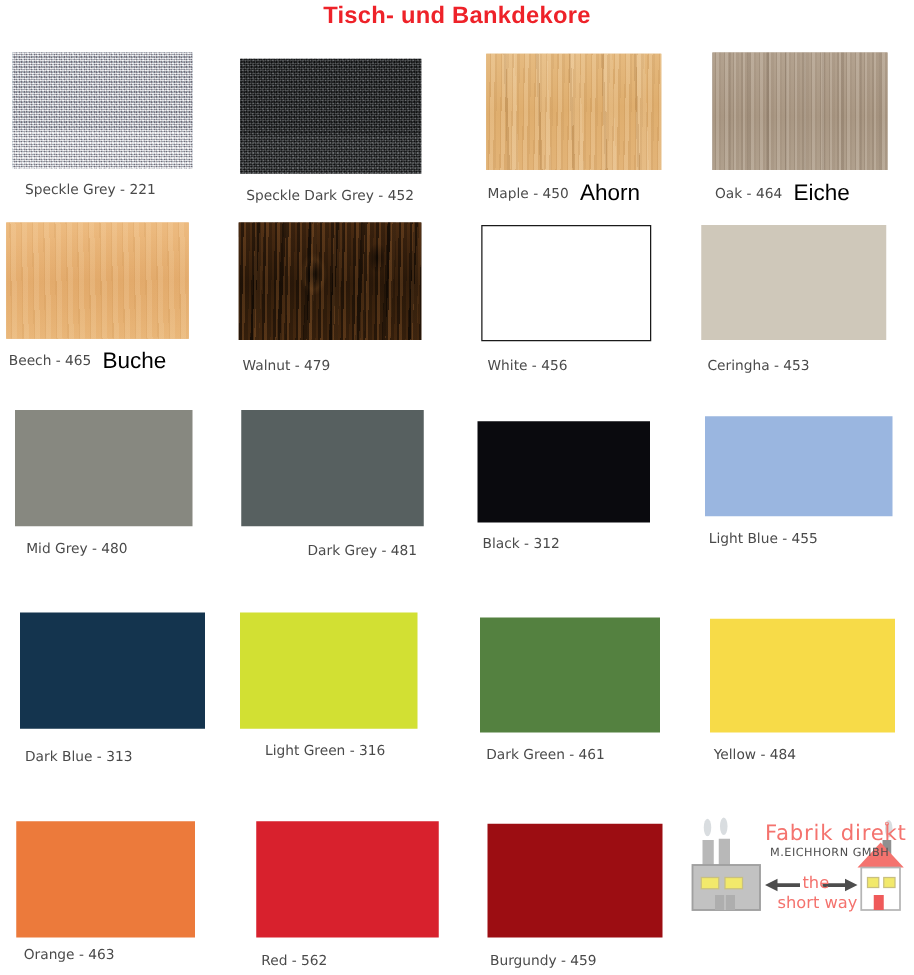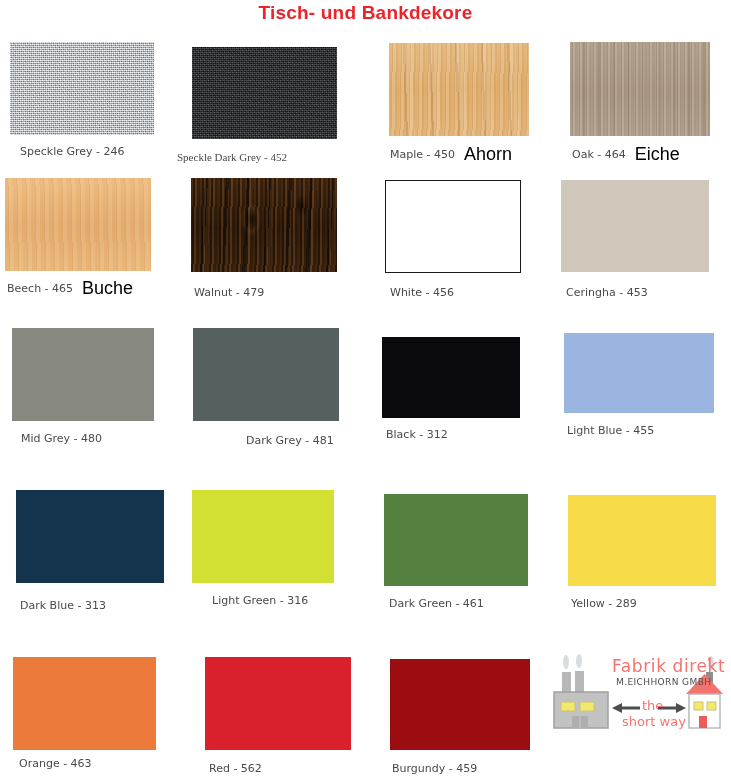--- a/index.html
+++ b/index.html
@@ -144,25 +144,25 @@
   #brand-logo svg { display: block; }
 </style>
 </head>
 <body style="background: rgb(255, 255, 255);">
 
 <div id="page-title">Tisch- und Bankdekore</div>
 
 <div id="swatch-grid">
     <div class="swatch-cell" style="left: 0px; top: 0px;">
       <div class="swatch tex-speckle-grey" style="left: 10px; top: 42px; width: 144px; height: 93px;"></div>
-      <div class="swatch-caption" style="left: 20px; top: 146px;"><span>Speckle Grey - 246</span></div>
+      <div class="swatch-caption" style="left: 20px; top: 146px;"><span>Speckle Grey - 221</span></div>
     </div>
     <div class="swatch-cell" style="left: 0px; top: 0px;">
       <div class="swatch tex-speckle-dark" style="left: 192px; top: 47px; width: 145px; height: 92px;"></div>
-      <div class="swatch-caption" style="left: 177px; top: 151px; font-family: Liberation Serif, serif;"><span>Speckle Dark Grey - 452</span></div>
+      <div class="swatch-caption" style="left: 197px; top: 151px;"><span>Speckle Dark Grey - 452</span></div>
     </div>
     <div class="swatch-cell" style="left: 0px; top: 0px;">
       <div class="swatch tex-maple" style="left: 389px; top: 43px; width: 140px; height: 93px;"></div>
       <div class="swatch-caption" style="left: 390px; top: 148px; text-align: right;"><span>Maple - 450</span><span class="de">Ahorn</span></div>
     </div>
     <div class="swatch-cell" style="left: 0px; top: 0px;">
       <div class="swatch tex-oak" style="left: 570px; top: 42px; width: 140px; height: 94px;"></div>
       <div class="swatch-caption" style="left: 572px; top: 148px;"><span>Oak - 464</span><span class="de">Eiche</span></div>
     </div>
     <div class="swatch-cell" style="left: 0px; top: 0px;">
@@ -204,21 +204,21 @@
     <div class="swatch-cell" style="left: 0px; top: 0px;">
       <div class="swatch" style="left: 192px; top: 490px; width: 142px; height: 93px; background: rgb(210, 224, 51);"></div>
       <div class="swatch-caption" style="left: 212px; top: 595px;"><span>Light Green - 316</span></div>
     </div>
     <div class="swatch-cell" style="left: 0px; top: 0px;">
       <div class="swatch" style="left: 384px; top: 494px; width: 144px; height: 92px; background: rgb(84, 129, 64);"></div>
       <div class="swatch-caption" style="left: 389px; top: 598px;"><span>Dark Green - 461</span></div>
     </div>
     <div class="swatch-cell" style="left: 0px; top: 0px;">
       <div class="swatch" style="left: 568px; top: 495px; width: 148px; height: 91px; background: rgb(247, 219, 72);"></div>
-      <div class="swatch-caption" style="left: 571px; top: 598px;"><span>Yellow - 289</span></div>
+      <div class="swatch-caption" style="left: 571px; top: 598px;"><span>Yellow - 484</span></div>
     </div>
     <div class="swatch-cell" style="left: 0px; top: 0px;">
       <div class="swatch" style="left: 13px; top: 657px; width: 143px; height: 93px; background: rgb(236, 122, 59);"></div>
       <div class="swatch-caption" style="left: 19px; top: 758px;"><span>Orange - 463</span></div>
     </div>
     <div class="swatch-cell" style="left: 0px; top: 0px;">
       <div class="swatch" style="left: 205px; top: 657px; width: 146px; height: 93px; background: rgb(216, 33, 45);"></div>
       <div class="swatch-caption" style="left: 209px; top: 763px;"><span>Red - 562</span></div>
     </div>
     <div class="swatch-cell" style="left: 0px; top: 0px;">

